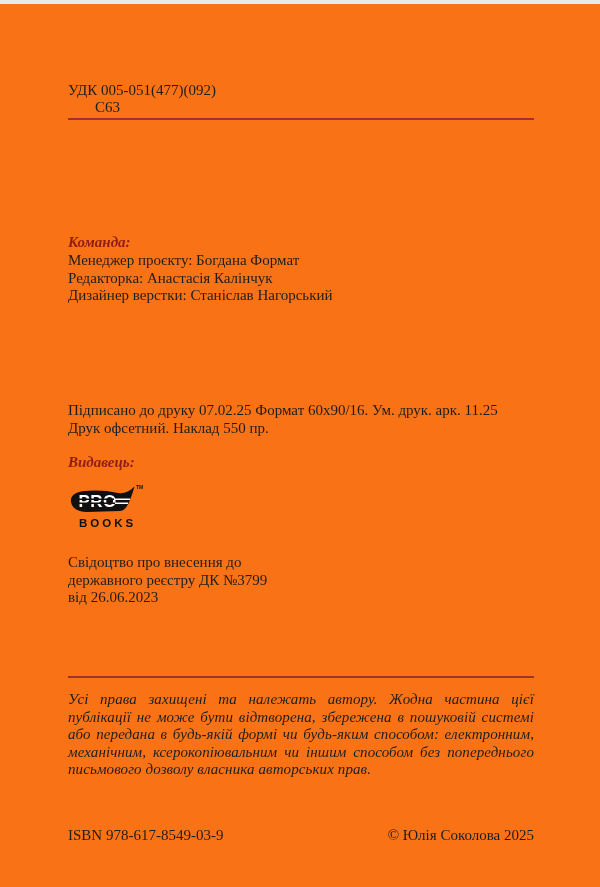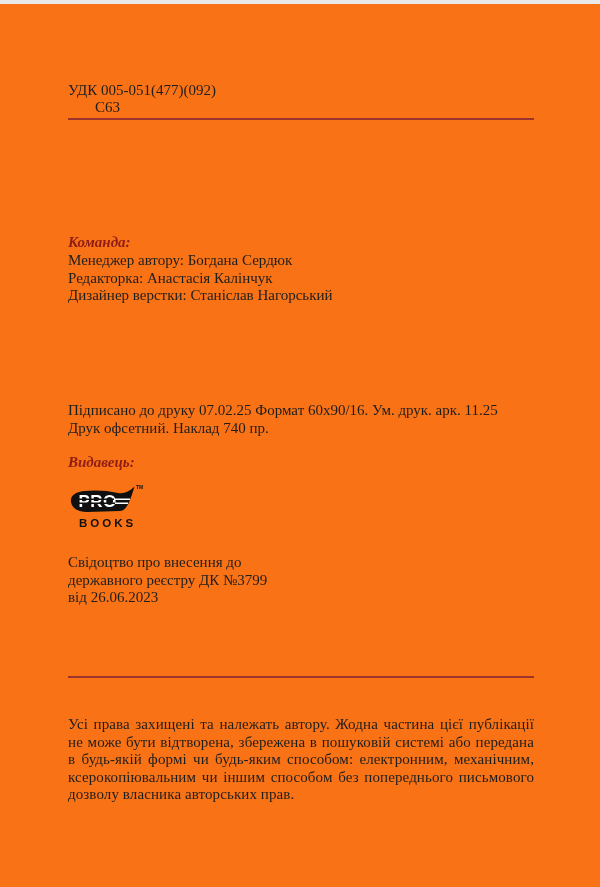--- a/index.html
+++ b/index.html
@@ -39,52 +39,53 @@
   .team-heading { top: 230px; }
   .team-list { top: 248px; }
   .team-list div { height: 17.6px; }
   .print-info { top: 398px; }
   .publisher-heading { top: 450px; }
   .logo-wrap { top: 478px; width: 76px; }
   .logo-wrap svg { display: block; }
   .certificate { top: 550px; }
   .rule-bottom { top: 672px; }
   .rights {
-    top: 712px;
+    top: 687px;
     text-align: justify;
     hyphens: manual;
     letter-spacing: 0.1px;
+    font-style: italic;
   }
   .footer-row {
     top: 823px;
     display: flex;
     justify-content: space-between;
   }
 </style>
 </head>
 <body>
 
 <div class="page">
 
   <div class="abs udk">УДК 005-051(477)(092)</div>
   <div class="abs code">С63</div>
 
   <div class="rule rule-top"></div>
 
 
   <div class="abs team-heading">Команда:</div>
   <div class="abs team-list">
-    <div>Менеджер автору: Богдана Сердюк</div>
+    <div>Менеджер проєкту: Богдана Формат</div>
     <div>Редакторка: Анастасія Калінчук</div>
     <div>Дизайнер верстки: Станіслав Нагорський</div>
   </div>
 
   <div class="abs print-info">
     <div>Підписано до друку 07.02.25 Формат 60х90/16. Ум. друк. арк. 11.25</div>
-    <div>Друк офсетний. Наклад 740 пр.</div>
+    <div>Друк офсетний. Наклад 550 пр.</div>
   </div>
 
   <div class="abs publisher-heading">Видавець:</div>
 
   <div class="abs logo-wrap">
     <svg width="76" height="47" viewBox="0 0 152 94">
 
       <path d="M 32 18
                C 14 20, 4 28, 6 40
                C 8 54, 22 60, 38 60
@@ -109,14 +110,18 @@
   <div class="abs certificate">
     <div>Свідоцтво про внесення до</div>
     <div>державного реєстру ДК №3799</div>
     <div>від 26.06.2023</div>
   </div>
 
   <div class="rule rule-bottom"></div>
 
   <div class="abs rights">Усі права захищені та належать автору. Жодна частина цієї публікації не може бути відтворена, збережена в пошуковій системі або передана в будь-якій формі чи будь-яким способом: електронним, механічним, ксе­рокопіювальним чи іншим способом без попереднього письмового до­зволу власника авторських прав.</div>
 
+  <div class="abs footer-row">
+    <span>ISBN 978-617-8549-03-9</span>
+    <span>© Юлія Соколова 2025</span>
+  </div>
 
 </div>
 
 </body></html>

